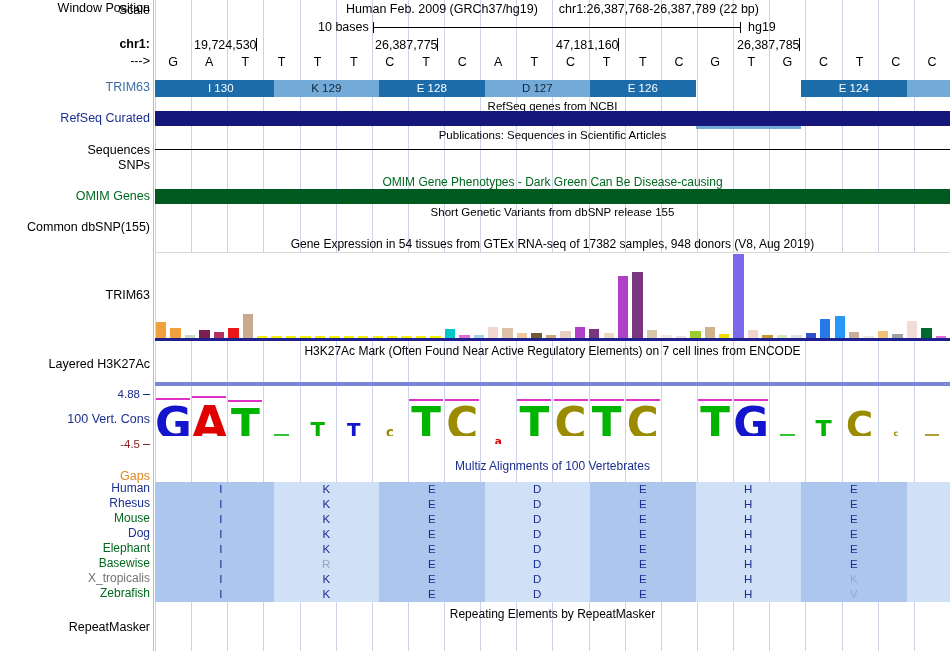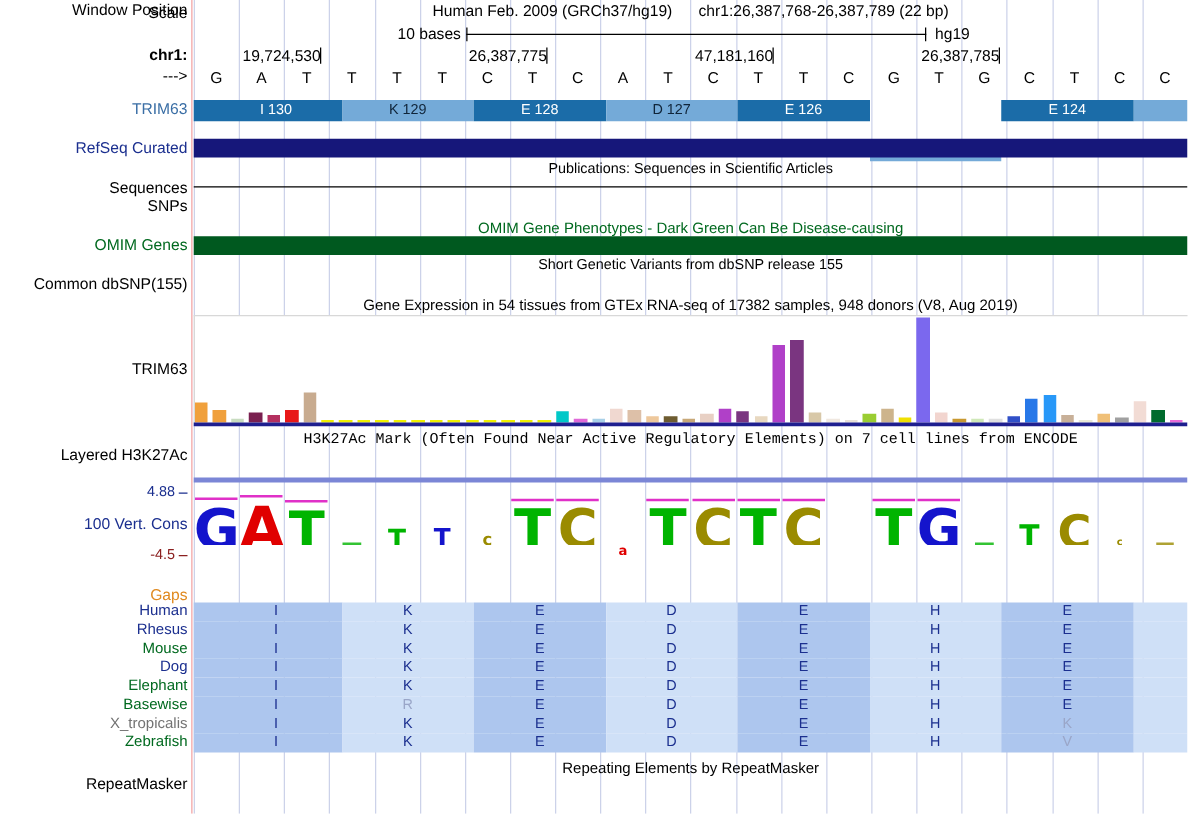--- a/index.html
+++ b/index.html
@@ -148,20 +148,21 @@
       <div class="codon light" style="left: 273.5px; top: 80px; width: 105.5px;">K 129</div>
       <div class="codon dark" style="left: 379px; top: 80px; width: 105.5px;">E 128</div>
       <div class="codon light" style="left: 484.5px; top: 80px; width: 105.5px;">D 127</div>
       <div class="codon dark" style="left: 590px; top: 80px; width: 105.5px;">E 126</div>
       <div class="codon light" style="left: 695.5px; top: 80px; width: 105.5px; margin-top: 32px;">H 125</div>
       <div class="codon dark" style="left: 801px; top: 80px; width: 105.5px;">E 124</div>
       <div class="codon dark" style="left: 155px; top: 80px; width: 13px;"></div>
       <div class="codon light" style="left: 906.5px; top: 80px; width: 43.5px;"></div>
     </div>
 
+  <div class="ctr" style="left:155px;top:100px;width:795px;font-size:11.5px;">RefSeq genes from NCBI</div>
   <div class="lbl" style="left:0;top:112px;width:150px;color:#1b2f8f;">RefSeq Curated</div>
   <div class="solidbar" style="left:155px;top:111px;width:795px;height:15px;background:#16177a;"></div>
 
   <div class="ctr" style="left:155px;top:129px;width:795px;font-size:11.5px;">Publications: Sequences in Scientific Articles</div>
   <div class="lbl" style="left:0;top:144px;width:150px;">Sequences</div>
   <div class="sep" style="left:155px;top:149px;width:795px;"></div>
   <div class="lbl" style="left:0;top:159px;width:150px;">SNPs</div>
 
   <div class="ctr" style="left:155px;top:175px;width:795px;font-size:12px;color:#00691f;">OMIM Gene Phenotypes - Dark Green Can Be Disease-causing</div>
   <div class="lbl" style="left:0;top:190px;width:150px;color:#00691f;">OMIM Genes</div>
@@ -225,21 +226,21 @@
       <div class="bar" style="left: 692.945px; width: 10.3942px; height: 6.06186px; background: rgb(200, 176, 152);"></div>
       <div class="bar" style="left: 707.382px; width: 10.3942px; height: 2px; background: rgb(232, 232, 216);"></div>
       <div class="bar" style="left: 721.818px; width: 10.3942px; height: 6.92783px; background: rgb(240, 192, 120);"></div>
       <div class="bar" style="left: 736.255px; width: 10.3942px; height: 4.3299px; background: rgb(160, 160, 160);"></div>
       <div class="bar" style="left: 750.691px; width: 10.3942px; height: 17.3196px; background: rgb(242, 220, 213);"></div>
       <div class="bar" style="left: 765.127px; width: 10.3942px; height: 9.52577px; background: rgb(0, 107, 45);"></div>
       <div class="bar" style="left: 779.564px; width: 10.3942px; height: 2px; background: rgb(232, 106, 216);"></div>
     </div>
   <div id="gtex-base"></div>
 
-  <div class="ctr" style="left:155px;top:344px;width:795px;font-size:12px;font-family:Liberation Mono, monospace;">H3K27Ac Mark (Often Found Near Active Regulatory Elements) on 7 cell lines from ENCODE</div>
+  <div class="ctr" style="left:155px;top:344px;width:795px;font-size:12px;">H3K27Ac Mark (Often Found Near Active Regulatory Elements) on 7 cell lines from ENCODE</div>
   <div class="lbl" style="left:0;top:358px;width:150px;">Layered H3K27Ac</div>
 
   <div id="cons-top"></div>
   <div class="lbl" style="left:0;top:388px;width:140px;color:#1b2f8f;font-size:11.5px;">4.88</div>
   <div class="abs" style="left:143px;top:394px;width:7px;height:1px;background:#1b2f8f;"></div>
   <div class="lbl" style="left:0;top:413px;width:150px;color:#1b2f8f;">100 Vert. Cons</div>
   <div id="cons-letters">
       <div class="consletter" style="left: 155px; top: 402px; width: 36.1364px; height: 34px; font-size: 44.88px; color: rgb(20, 20, 204); overflow: hidden;">G</div>
       <div class="magbar" style="left: 156px; top: 398px; width: 34.1364px;"></div>
       <div class="consletter" style="left: 191.136px; top: 400px; width: 36.1364px; height: 36px; font-size: 47.52px; color: rgb(224, 0, 0); overflow: hidden;">A</div>
@@ -270,20 +271,21 @@
       <div class="magbar" style="left: 734.182px; top: 399px; width: 34.1364px;"></div>
       <div class="tinymark" style="left: 780.159px; top: 434px; width: 14.4545px; height: 2px; background: rgb(0, 180, 0); opacity: 0.8;"></div>
       <div class="consletter" style="left: 805.455px; top: 418px; width: 36.1364px; height: 18px; font-size: 23.76px; color: rgb(0, 180, 0); overflow: hidden;">T</div>
       <div class="consletter" style="left: 841.591px; top: 408px; width: 36.1364px; height: 28px; font-size: 36.96px; color: rgb(154, 139, 0); overflow: hidden;">C</div>
       <div class="consletter" style="left: 877.727px; top: 430px; width: 36.1364px; height: 6px; font-size: 7.92px; color: rgb(154, 139, 0); overflow: hidden;">c</div>
       <div class="tinymark" style="left: 924.705px; top: 434px; width: 14.4545px; height: 2px; background: rgb(154, 139, 0); opacity: 0.8;"></div>
     </div>
   <div class="lbl" style="left:0;top:438px;width:140px;color:#8b2020;font-size:11.5px;">-4.5</div>
   <div class="abs" style="left:143px;top:444px;width:7px;height:1px;background:#8b2020;"></div>
 
+  <div class="ctr" style="left:155px;top:459px;width:795px;font-size:12px;color:#1b2f8f;">Multiz Alignments of 100 Vertebrates</div>
   <div class="lbl" style="left:0;top:470px;width:150px;color:#e08a20;">Gaps</div>
   <div id="multiz">
       <div class="lbl" style="left: 0px; top: 482px; width: 150px; color: rgb(27, 47, 143); font-size: 12px;">Human</div>
       <div class="mzrow" style="top: 482px;">
         <div class="mzcell mz-b" style="left: 0px; width: 13px;"></div>
         <div class="mzcell mz-b" style="left: 13px; width: 105.5px;">I</div>
         <div class="mzcell mz-a" style="left: 118.5px; width: 105.5px;">K</div>
         <div class="mzcell mz-b" style="left: 224px; width: 105.5px;">E</div>
         <div class="mzcell mz-a" style="left: 329.5px; width: 105.5px;">D</div>
         <div class="mzcell mz-b" style="left: 435px; width: 105.5px;">E</div>

